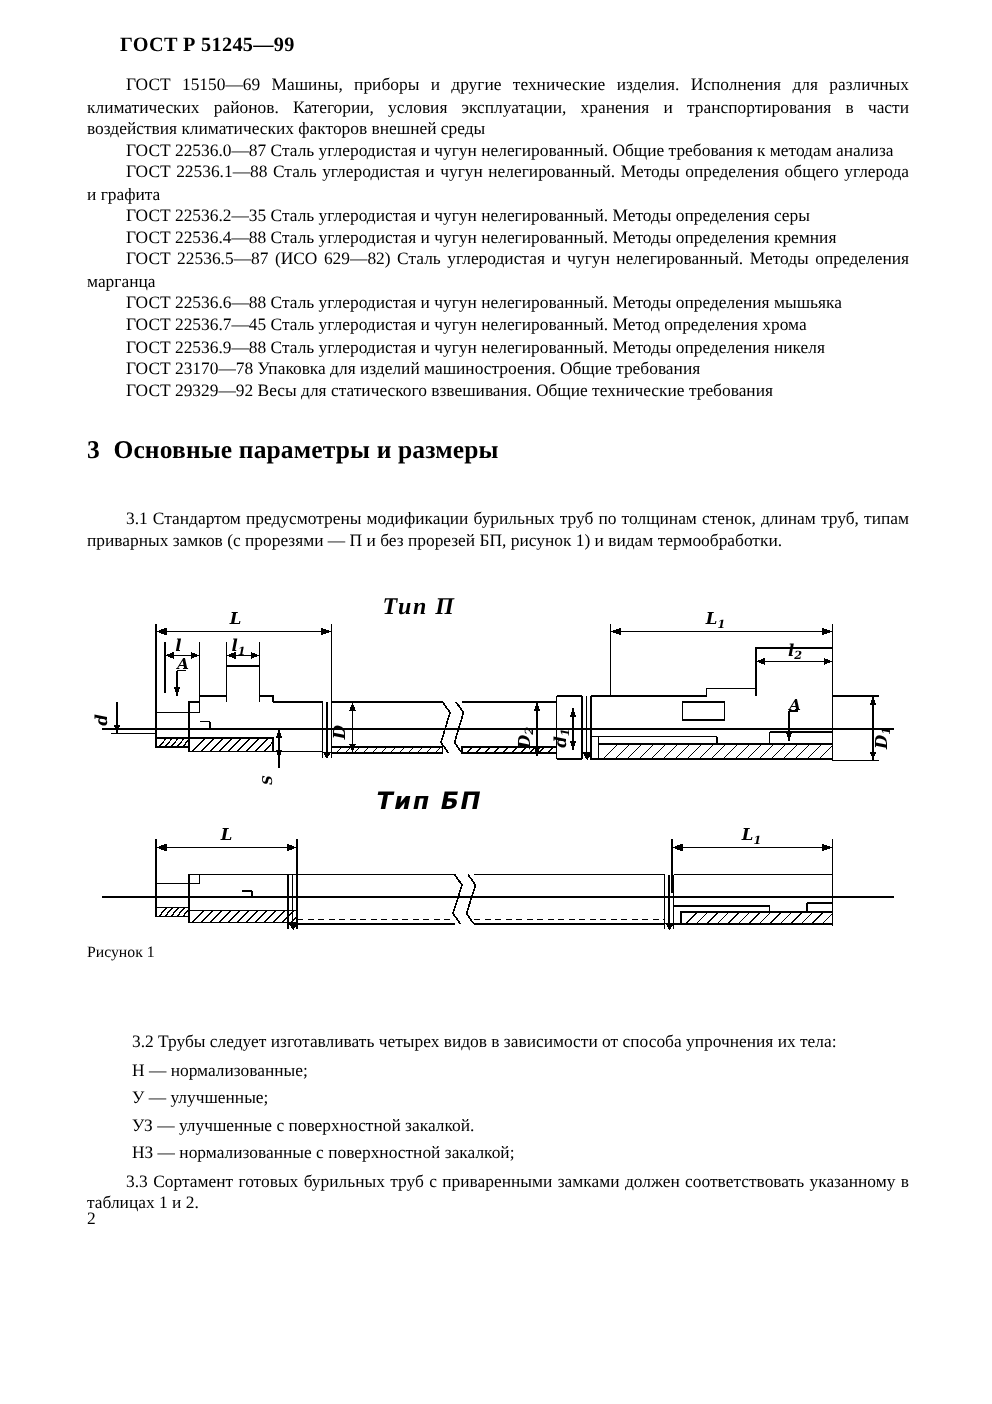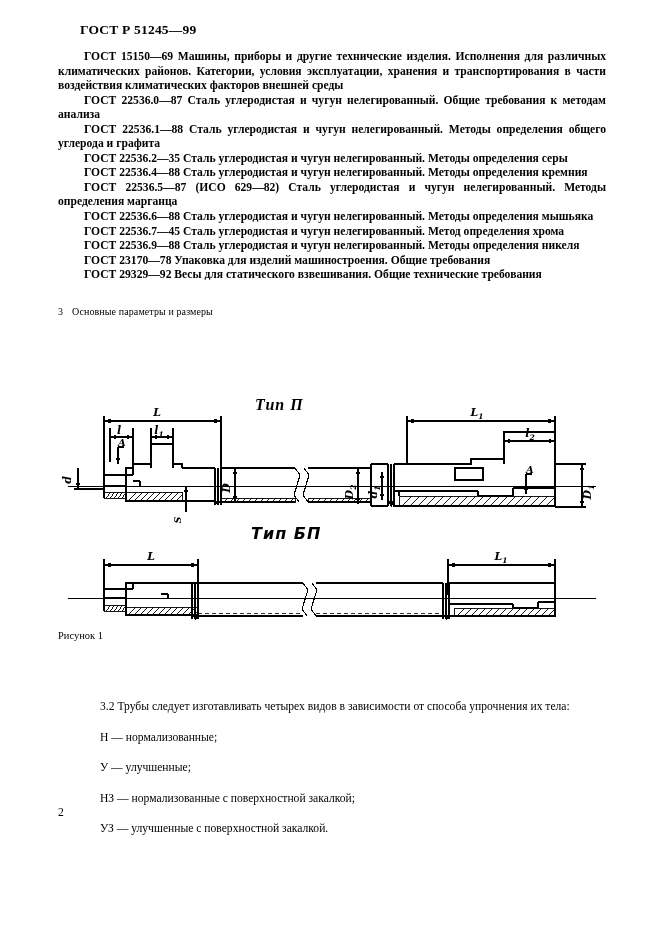--- a/index.html
+++ b/index.html
@@ -39,30 +39,29 @@
     width: 548px;
     font-size: 11.6px;
     line-height: 14.55px;
     text-align: justify;
     text-justify: inter-word;
   }
   p.para {
     margin: 0;
     text-indent: 26px;
     text-align: justify;
-    font-weight: bold;
   }
 
   
   .sec-heading {
     position: absolute;
     left: 58px;
-    top: 306px;
-    font-size: 10px;
-    font-weight: normal;
+    top: 290px;
+    font-size: 17px;
+    font-weight: bold;
     letter-spacing: 0.1px;
   }
   .sec-heading .num { margin-right: 9px; }
 
   .block-31 {
     position: absolute;
     left: 58px;
     top: 339px;
     width: 548px;
     font-size: 11.6px;
@@ -98,21 +97,21 @@
   
   .block-32 {
     position: absolute;
     left: 58px;
     top: 684px;
     width: 548px;
     font-size: 11.6px;
     line-height: 14.55px;
   }
   p.item {
-    margin: 16px;
+    margin: 4px;
     text-indent: 26px;
   }
   .page-num {
     position: absolute;
     left: 58px;
     top: 806px;
     font-size: 11.6px;
   }
 </style>
 </head>
@@ -133,20 +132,23 @@
     <p class="para">ГОСТ 22536.7—45  Сталь углеродистая и чугун нелегированный. Метод определения хрома</p>
     <p class="para">ГОСТ 22536.9—88  Сталь углеродистая и чугун нелегированный. Методы определения никеля</p>
     <p class="para">ГОСТ 23170—78  Упаковка для изделий машиностроения. Общие требования</p>
     <p class="para">ГОСТ 29329—92  Весы для статического взвешивания. Общие технические требования</p>
   </div>
 
   <div class="sec-heading">
     <span class="num">3</span><span>Основные параметры и размеры</span>
   </div>
 
+  <div class="block-31">
+    <p class="para">3.1  Стандартом предусмотрены модификации бурильных труб по толщинам стенок, длинам труб, типам приварных замков (с прорезями — П и без прорезей БП, рисунок 1) и видам термообработки.</p>
+  </div>
 
   <div class="figure">
 
     <div class="fig-title" style="left:197px; top:0px;font-family:Liberation Serif, serif;">Тип П</div>
 
     <svg width="548" height="128" viewBox="0 0 548 128" style="position:absolute; left:0; top:6px;">
       <g stroke="#000" stroke-width="1.1" fill="none" shape-rendering="crispEdges">
 
         <line x1="46" y1="14" x2="46" y2="96"></line>
         <line x1="163" y1="14" x2="163" y2="66"></line>
@@ -466,19 +468,20 @@
       </g>
     </svg>
 
     <div class="fig-caption">Рисунок 1</div>
   </div>
 
   <div class="block-32">
     <p class="item">3.2  Трубы следует изготавливать четырех видов в зависимости от способа упрочнения их тела:</p>
     <p class="item">Н — нормализованные;</p>
     <p class="item">У — улучшенные;</p>
+    <p class="item">УЗ — улучшенные с поверхностной закалкой.</p>
     <p class="item">НЗ — нормализованные с поверхностной закалкой;</p>
-    <p class="item">УЗ — улучшенные с поверхностной закалкой.</p>
+    <p class="para" style="text-align:justify;">3.3  Сортамент готовых бурильных труб с приваренными замками должен соответствовать указанному в таблицах 1 и 2.</p>
   </div>
 
   <div class="page-num">2</div>
 
 </div>
 
 </body></html>

